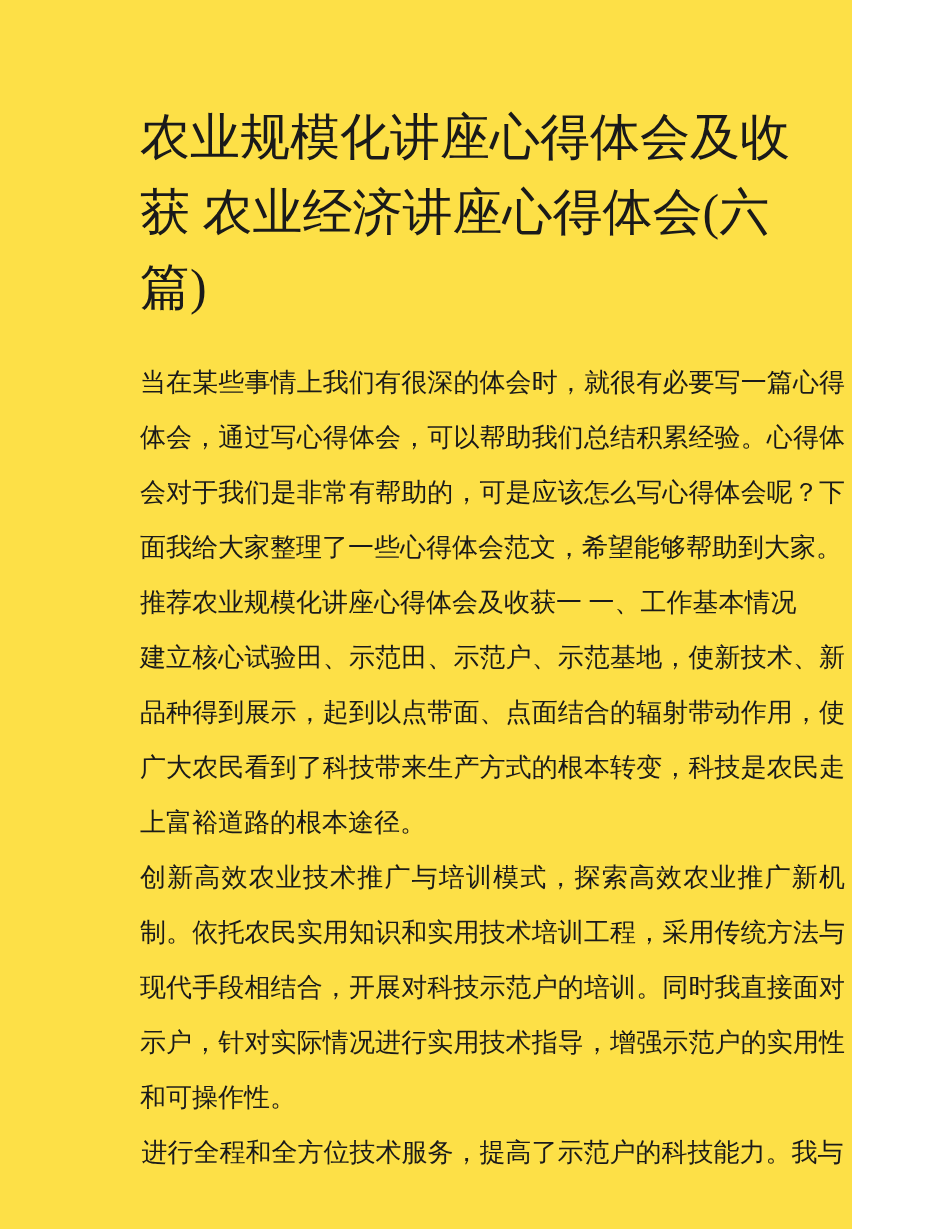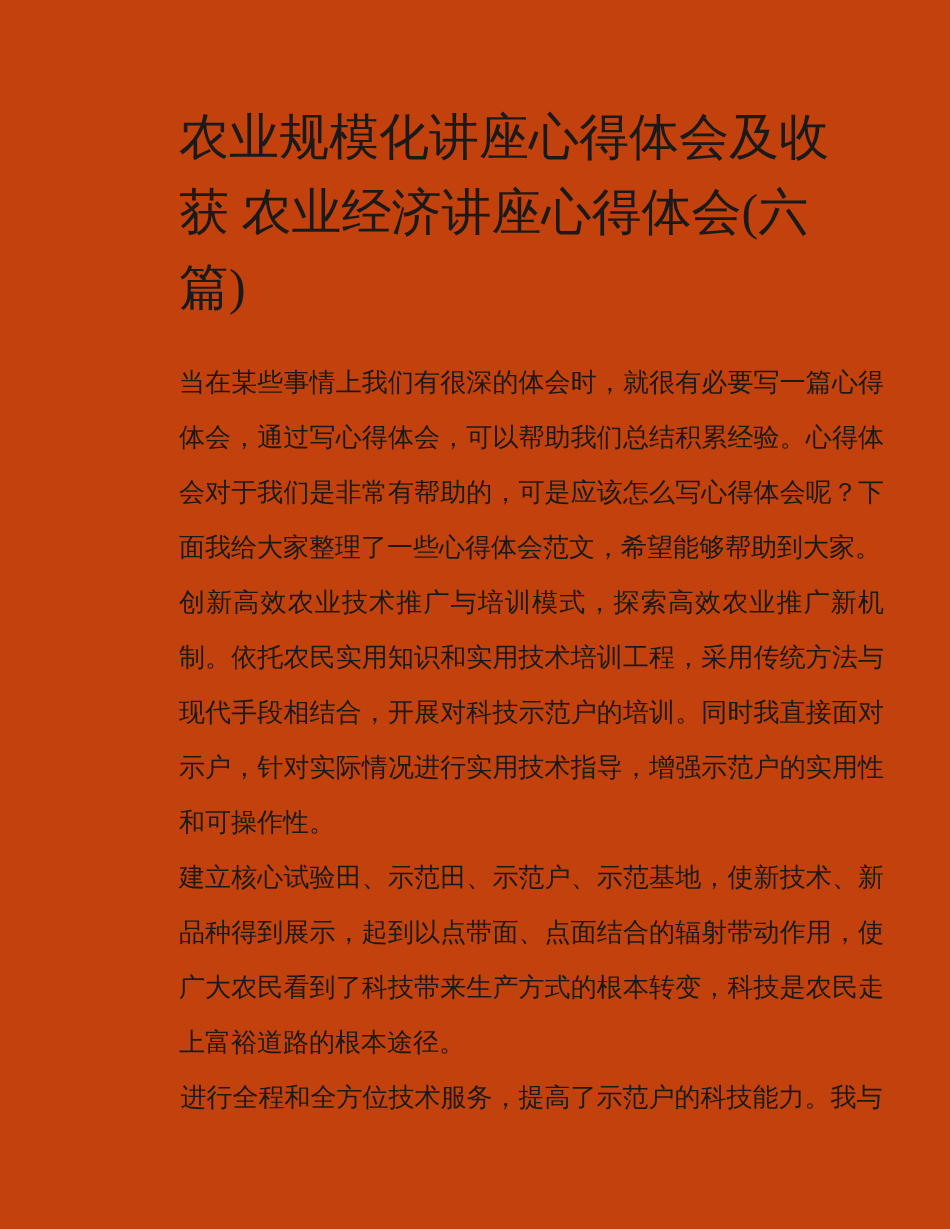--- a/index.html
+++ b/index.html
@@ -2,28 +2,27 @@
 <html><head>
 <meta charset="utf-8">
 <style>
   html, body {
     margin: 0;
     padding: 0;
     background: #ffffff;
   }
   .page {
     position: relative;
-    width: 950px;
+    width: 852px;
     height: 1229px;
-    background: #c2410c;
+    background: #fde047;
     color: #1a1a1a;
     font-family: "Liberation Serif", "DejaVu Serif", serif;
     overflow: hidden;
     box-sizing: border-box;
-    padding-left: 39px;
   }
   .content {
     padding: 100px 0 0 140px;
     box-sizing: border-box;
   }
   .doc-title {
     margin: 0 0 30px 0;
     max-width: 660px;
     font-size: 50px;
     line-height: 75px;
@@ -49,18 +48,19 @@
   }
 </style>
 </head>
 <body>
 
 <main class="page">
   <div class="content">
     <h1 class="doc-title">农业规模化讲座心得体会及收获 农业经济讲座心得体会(六篇)</h1>
     <section class="doc-body">
       <p>当在某些事情上我们有很深的体会时，就很有必要写一篇心得体会，通过写心得体会，可以帮助我们总结积累经验。心得体会对于我们是非常有帮助的，可是应该怎么写心得体会呢？下面我给大家整理了一些心得体会范文，希望能够帮助到大家。</p>
+      <p>推荐农业规模化讲座心得体会及收获一 一、工作基本情况</p>
+      <p>建立核心试验田、示范田、示范户、示范基地，使新技术、新品种得到展示，起到以点带面、点面结合的辐射带动作用，使广大农民看到了科技带来生产方式的根本转变，科技是农民走上富裕道路的根本途径。</p>
       <p>创新高效农业技术推广与培训模式，探索高效农业推广新机制。依托农民实用知识和实用技术培训工程，采用传统方法与现代手段相结合，开展对科技示范户的培训。同时我直接面对示户，针对实际情况进行实用技术指导，增强示范户的实用性和可操作性。</p>
-      <p>建立核心试验田、示范田、示范户、示范基地，使新技术、新品种得到展示，起到以点带面、点面结合的辐射带动作用，使广大农民看到了科技带来生产方式的根本转变，科技是农民走上富裕道路的根本途径。</p>
       <p>进行全程和全方位技术服务，提高了示范户的科技能力。我与</p>
     </section>
   </div>
 </main>
 
 </body></html>

